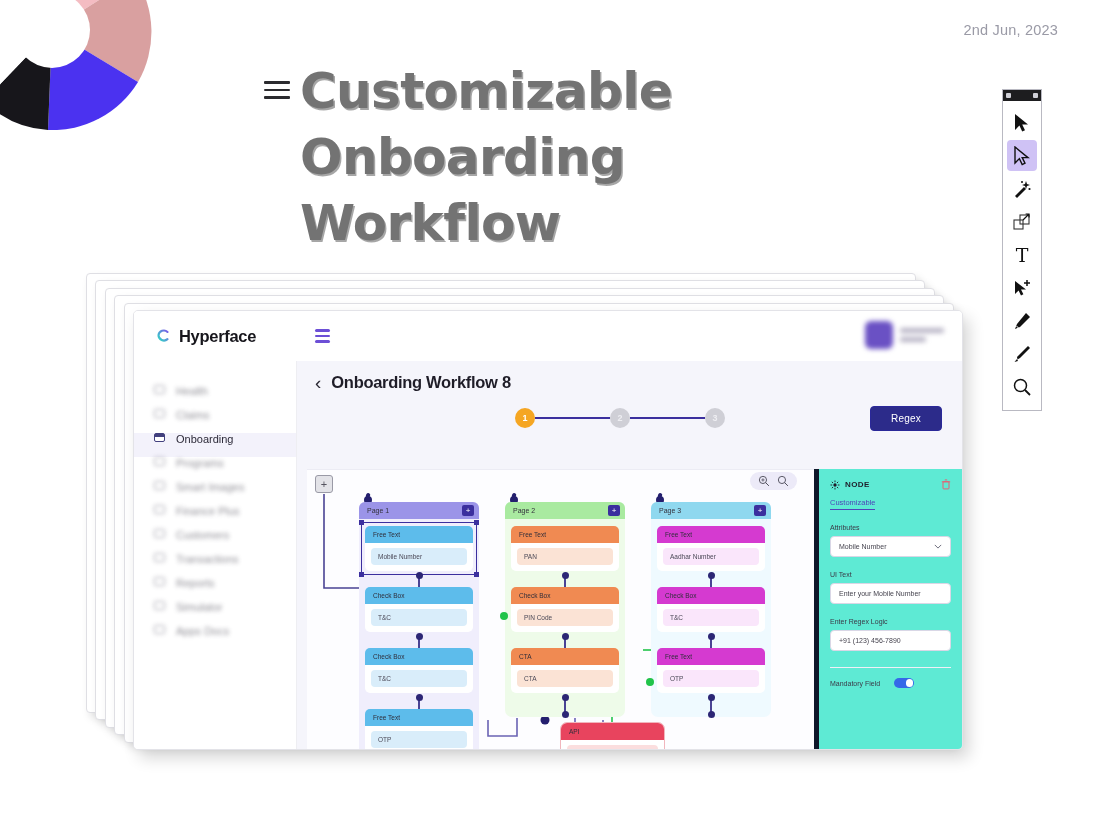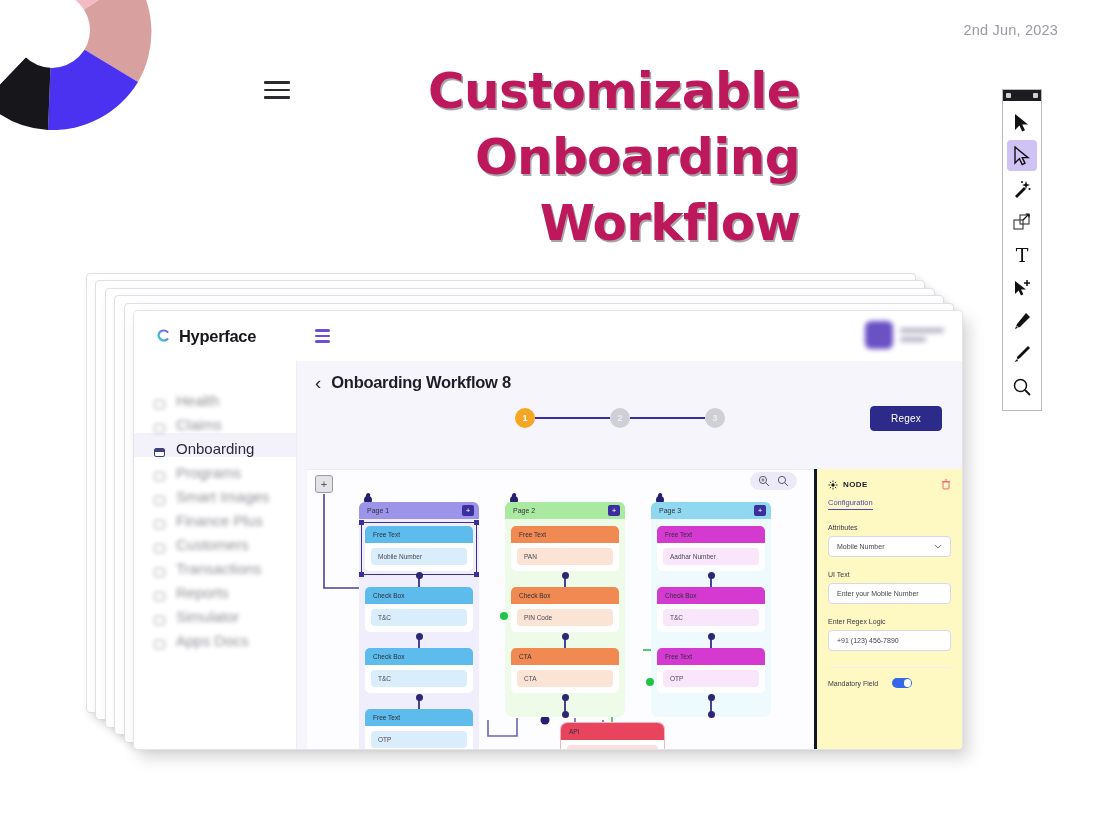--- a/index.html
+++ b/index.html
@@ -27,25 +27,25 @@
   
   .title-burger {
     position: absolute; left: 264px; top: 76px; width: 26px; height: 28px;
     display: flex; flex-direction: column; justify-content: center; gap: 5px;
   }
   .title-burger span { display: block; height: 2.6px; background: #2b2b2f; border-radius: 1px; }
 
   
   .headline {
     position: absolute; left: 300px; top: 58px; width: 500px;
-    text-align: right;
+    text-align: left;
     font-family: "DejaVu Sans", sans-serif;
     font-weight: 700;
     font-size: 50px; line-height: 1.32;
-    color: #be185d;
+    color: #737373;
     letter-spacing: -0.6px;
     text-shadow: 1.5px 1.5px 0 rgba(0,0,0,0.35);
   }
 
   
   .toolbar {
     position: absolute; left: 1002px; top: 89px; width: 40px;
     background: #fff; border: 1px solid #b9b9c2;
     display: flex; flex-direction: column; align-items: center;
   }
@@ -96,23 +96,23 @@
   .profile-lines i { display: block; height: 5px; background: #b6b2c4; border-radius: 2px; }
   .profile-lines i:nth-child(1) { width: 44px; }
   .profile-lines i:nth-child(2) { width: 26px; }
 
   
   .app-sidebar {
     position: absolute; left: 0; top: 50px; width: 163px; bottom: 0;
     background: #fff; border-right: 1px solid #eeeef2; padding-top: 24px;
   }
   .nav-item {
-    display: flex; align-items: flex-end; gap: 11px;
+    display: flex; align-items: flex-start; gap: 11px;
     height: 24px; padding-left: 20px; margin-bottom: 0;
-    font-size: 15px; color: #4c4a56;
+    font-size: 11px; color: #4c4a56;
   }
   .nav-item .nav-ico {
     width: 11px; height: 9px; border: 1.4px solid #6a6878; border-radius: 2px; flex: none;
   }
   .nav-item.blurred { filter: blur(2.1px); opacity: .62; }
   .nav-item.active { background: #f3f2fb; font-weight: 400; color: #2c2a38; }
   .nav-item.active .nav-ico { border-color: #42407e; background: linear-gradient(to bottom,#42407e 0 38%,#fff 38% 100%); }
 
   
   .app-content { position: absolute; left: 163px; top: 50px; right: 0; bottom: 0; background: #f5f5fb; }
@@ -221,21 +221,21 @@
   .handle.bl { left: -3px; bottom: -3px; } .handle.br { right: -3px; bottom: -3px; }
 
   .green-dot {
     position: absolute; width: 8px; height: 8px; border-radius: 50%;
     background: #21c44a;
   }
 
   
   .config-panel {
     position: absolute; right: 0; top: 108px; bottom: 0; width: 148px;
-    background: #fef9c3; border-left: 3px solid #0f172a; padding: 10px 11px 0;
+    background: #5eead4; border-left: 5px solid #0f172a; padding: 10px 11px 0;
   }
   .cfg-head { display: flex; align-items: center; justify-content: space-between; }
   .cfg-head-left { display: flex; align-items: center; gap: 5px; }
   .cfg-title { font-size: 8px; font-weight: 700; color: #1f1d2a; letter-spacing: .4px; }
   .cfg-tab {
     margin-top: 8px; display: inline-block;
     font-size: 7.5px; color: #4e46b8; border-bottom: 1.2px solid #4e46b8; padding-bottom: 2px;
   }
   .cfg-label { margin-top: 14px; font-size: 7px; color: #3b3947; }
   .cfg-input {
@@ -601,21 +601,21 @@
               <path d="M6 0.6 V2.6 M6 9.4 V11.4 M0.6 6 H2.6 M9.4 6 H11.4 M2.2 2.2 L3.6 3.6 M8.4 8.4 L9.8 9.8 M9.8 2.2 L8.4 3.6 M3.6 8.4 L2.2 9.8" stroke="#1f1d2a" stroke-width="1.1"></path>
             </svg>
             <span class="cfg-title">NODE</span>
           </div>
           <svg width="10" height="11" viewBox="0 0 12 13">
             <rect x="2.4" y="3.2" width="7.2" height="8.6" rx="1" fill="none" stroke="#f0556b" stroke-width="1.1"></rect>
             <path d="M1 3.2 H11 M4.6 1 H7.4" stroke="#f0556b" stroke-width="1.1"></path>
           </svg>
         </div>
 
-        <span class="cfg-tab">Configuration</span>
+        <span class="cfg-tab">Customizable</span>
 
         <div class="cfg-label">Attributes</div>
         <div class="cfg-input">
           <span>Mobile Number</span>
           <svg width="8" height="5" viewBox="0 0 10 6">
             <path d="M1 1 L5 5 L9 1" fill="none" stroke="#6a6878" stroke-width="1.2"></path>
           </svg>
         </div>
 
         <div class="cfg-label">UI Text</div>

